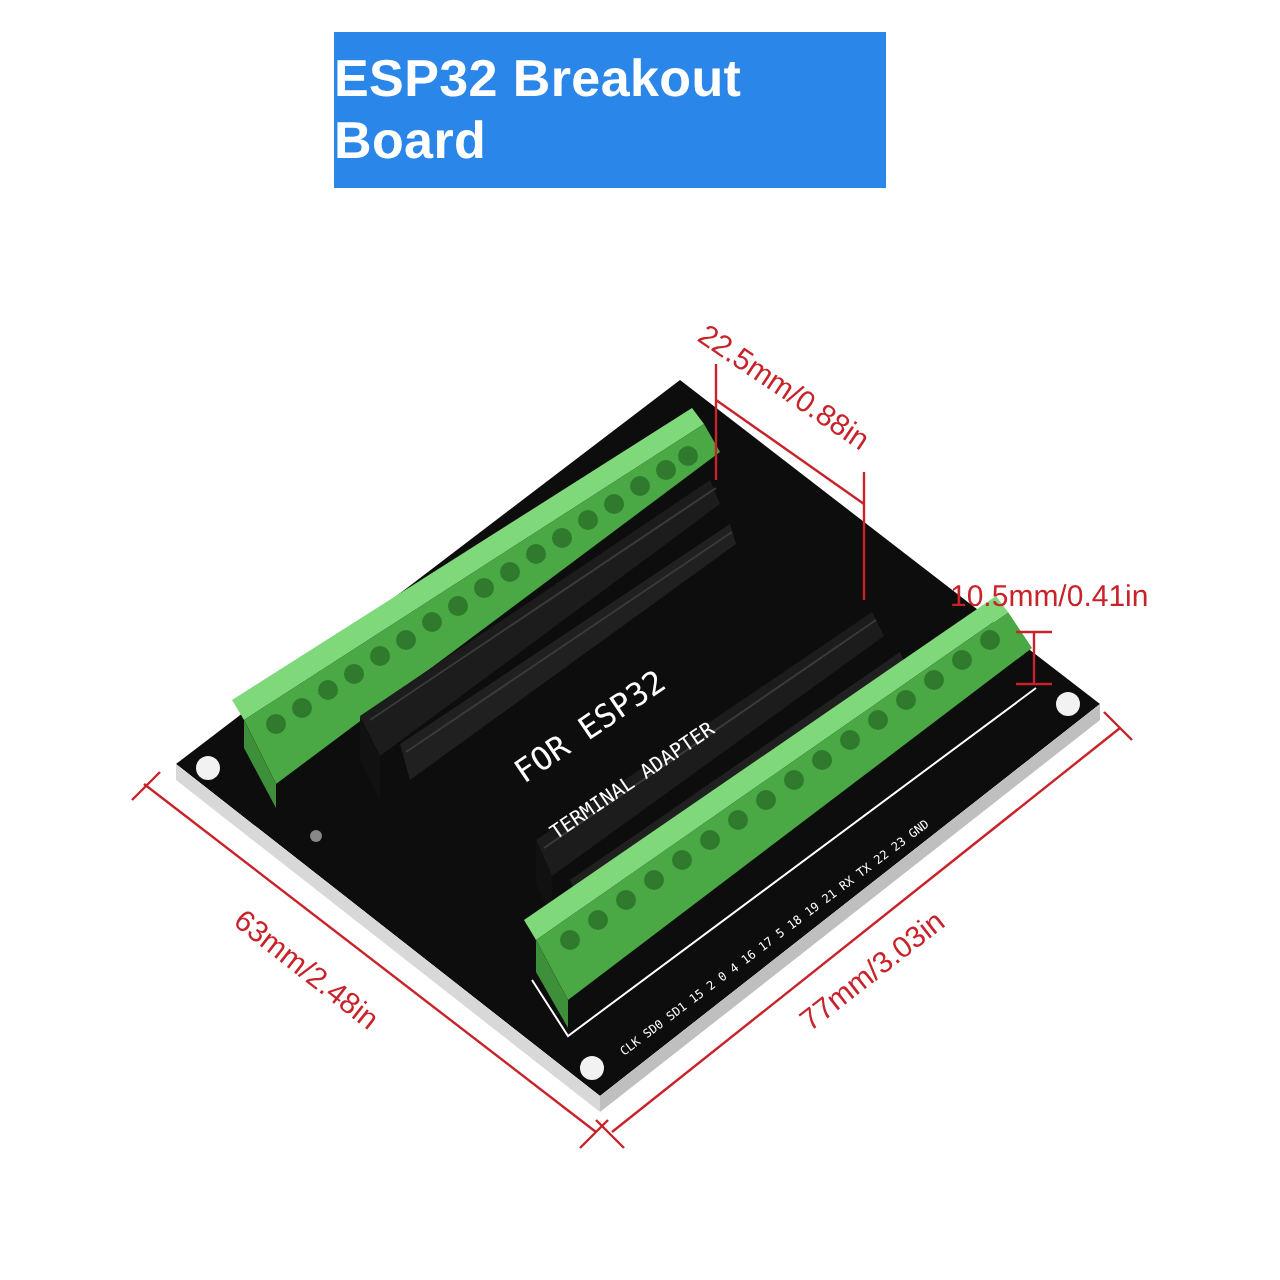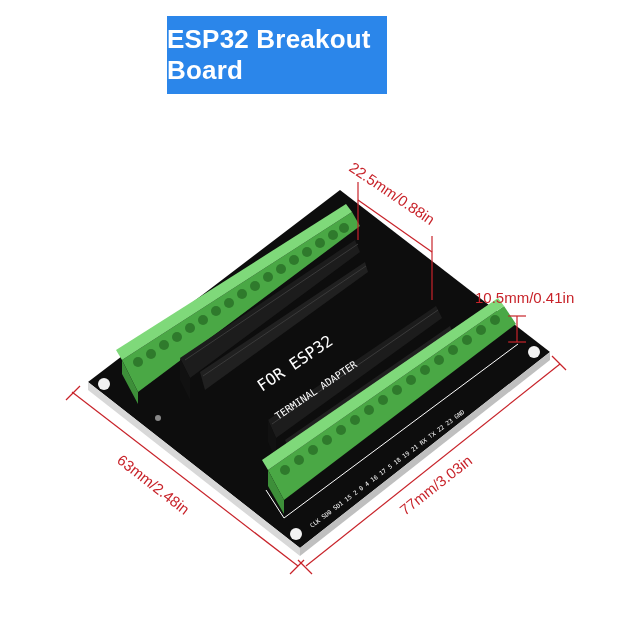--- a/index.html
+++ b/index.html
@@ -1,18 +1,18 @@
 <!DOCTYPE html>
 <html><head>
 <meta charset="utf-8">
 <style>
   html, body { margin: 0; padding: 0; background: #ffffff; }
   body { width: 640px; height: 640px; position: relative; overflow: hidden; font-family: "Liberation Sans", sans-serif; }
   .title-banner {
-    position: absolute; left: 167px; top: 16px; width: 220px; height: 78px;
+    position: absolute; left: 167px; top: 16px; width: 276px; height: 78px;
     background: #2b86ea; color: #ffffff; display: flex; align-items: center; justify-content: center;
     font-family: "Liberation Sans", sans-serif; font-size: 26px; font-weight: bold; letter-spacing: 0.2px;
   }
   .scene { position: absolute; left: 0; top: 0; width: 640px; height: 640px; }
   .dim-label { font-family: "Liberation Sans", sans-serif; fill: #c8232a; font-size: 15px; }
   .silk { font-family: "DejaVu Sans Mono", monospace; fill: #ffffff; }
 </style>
 </head>
 <body>
 

